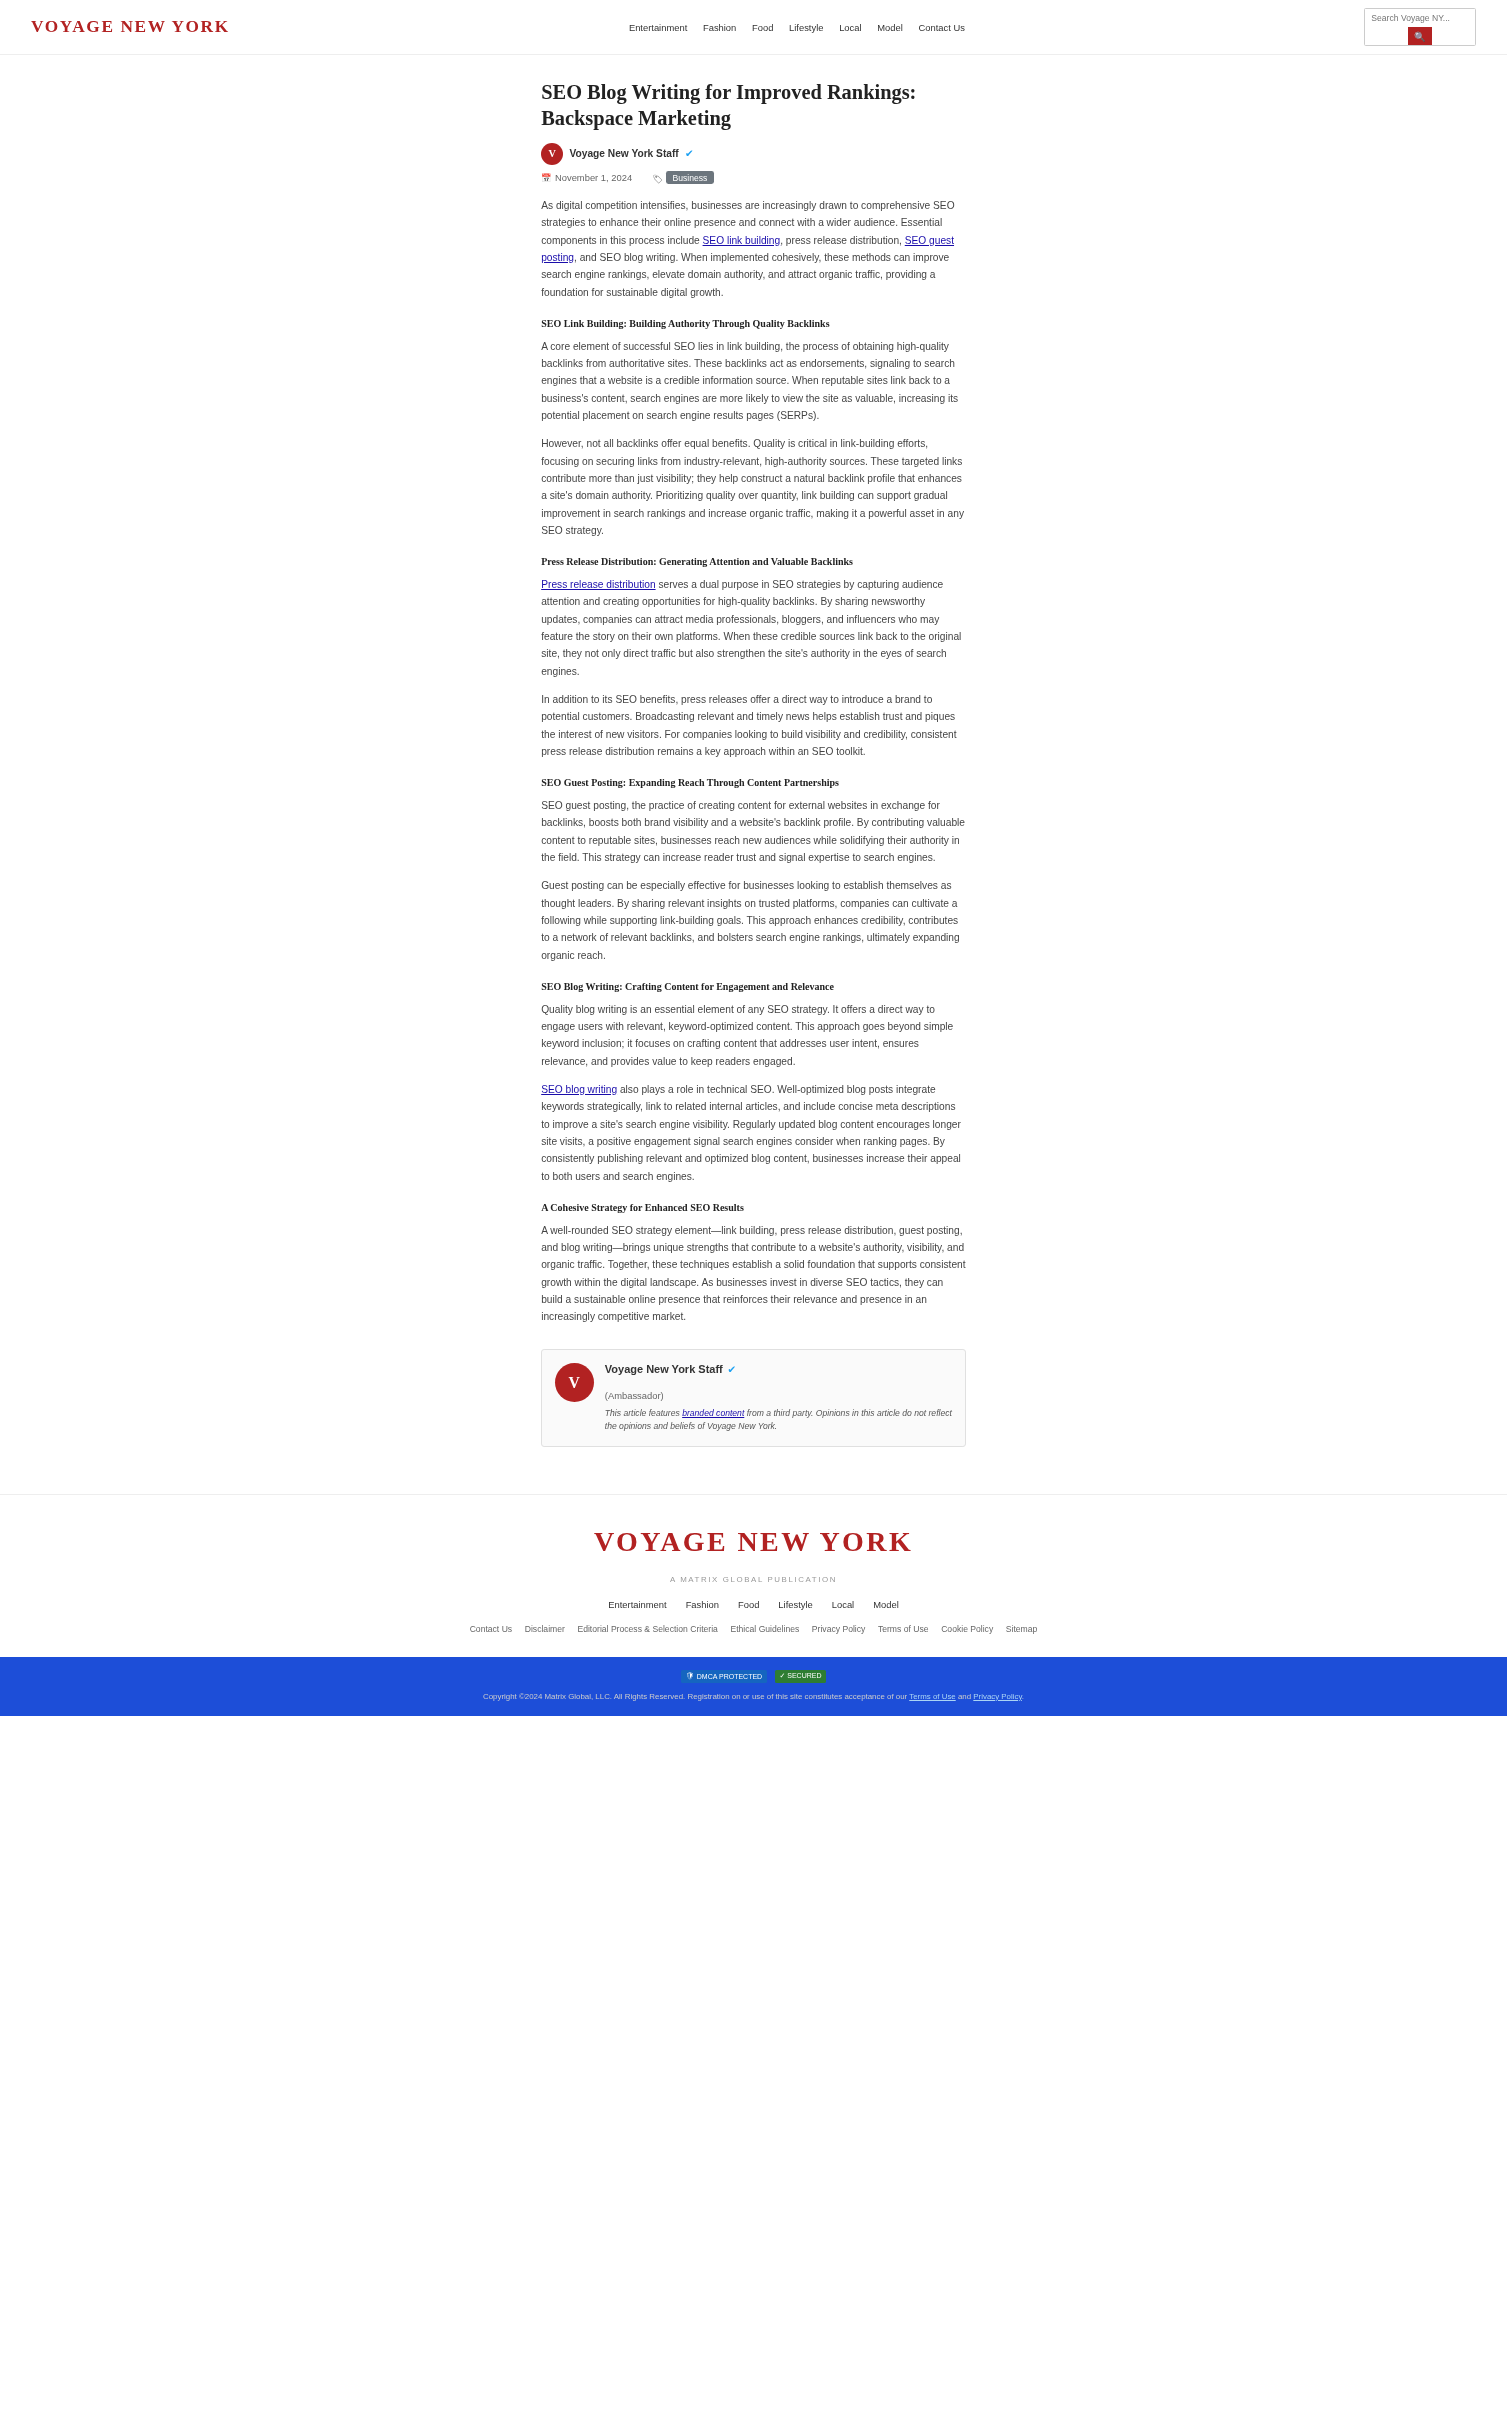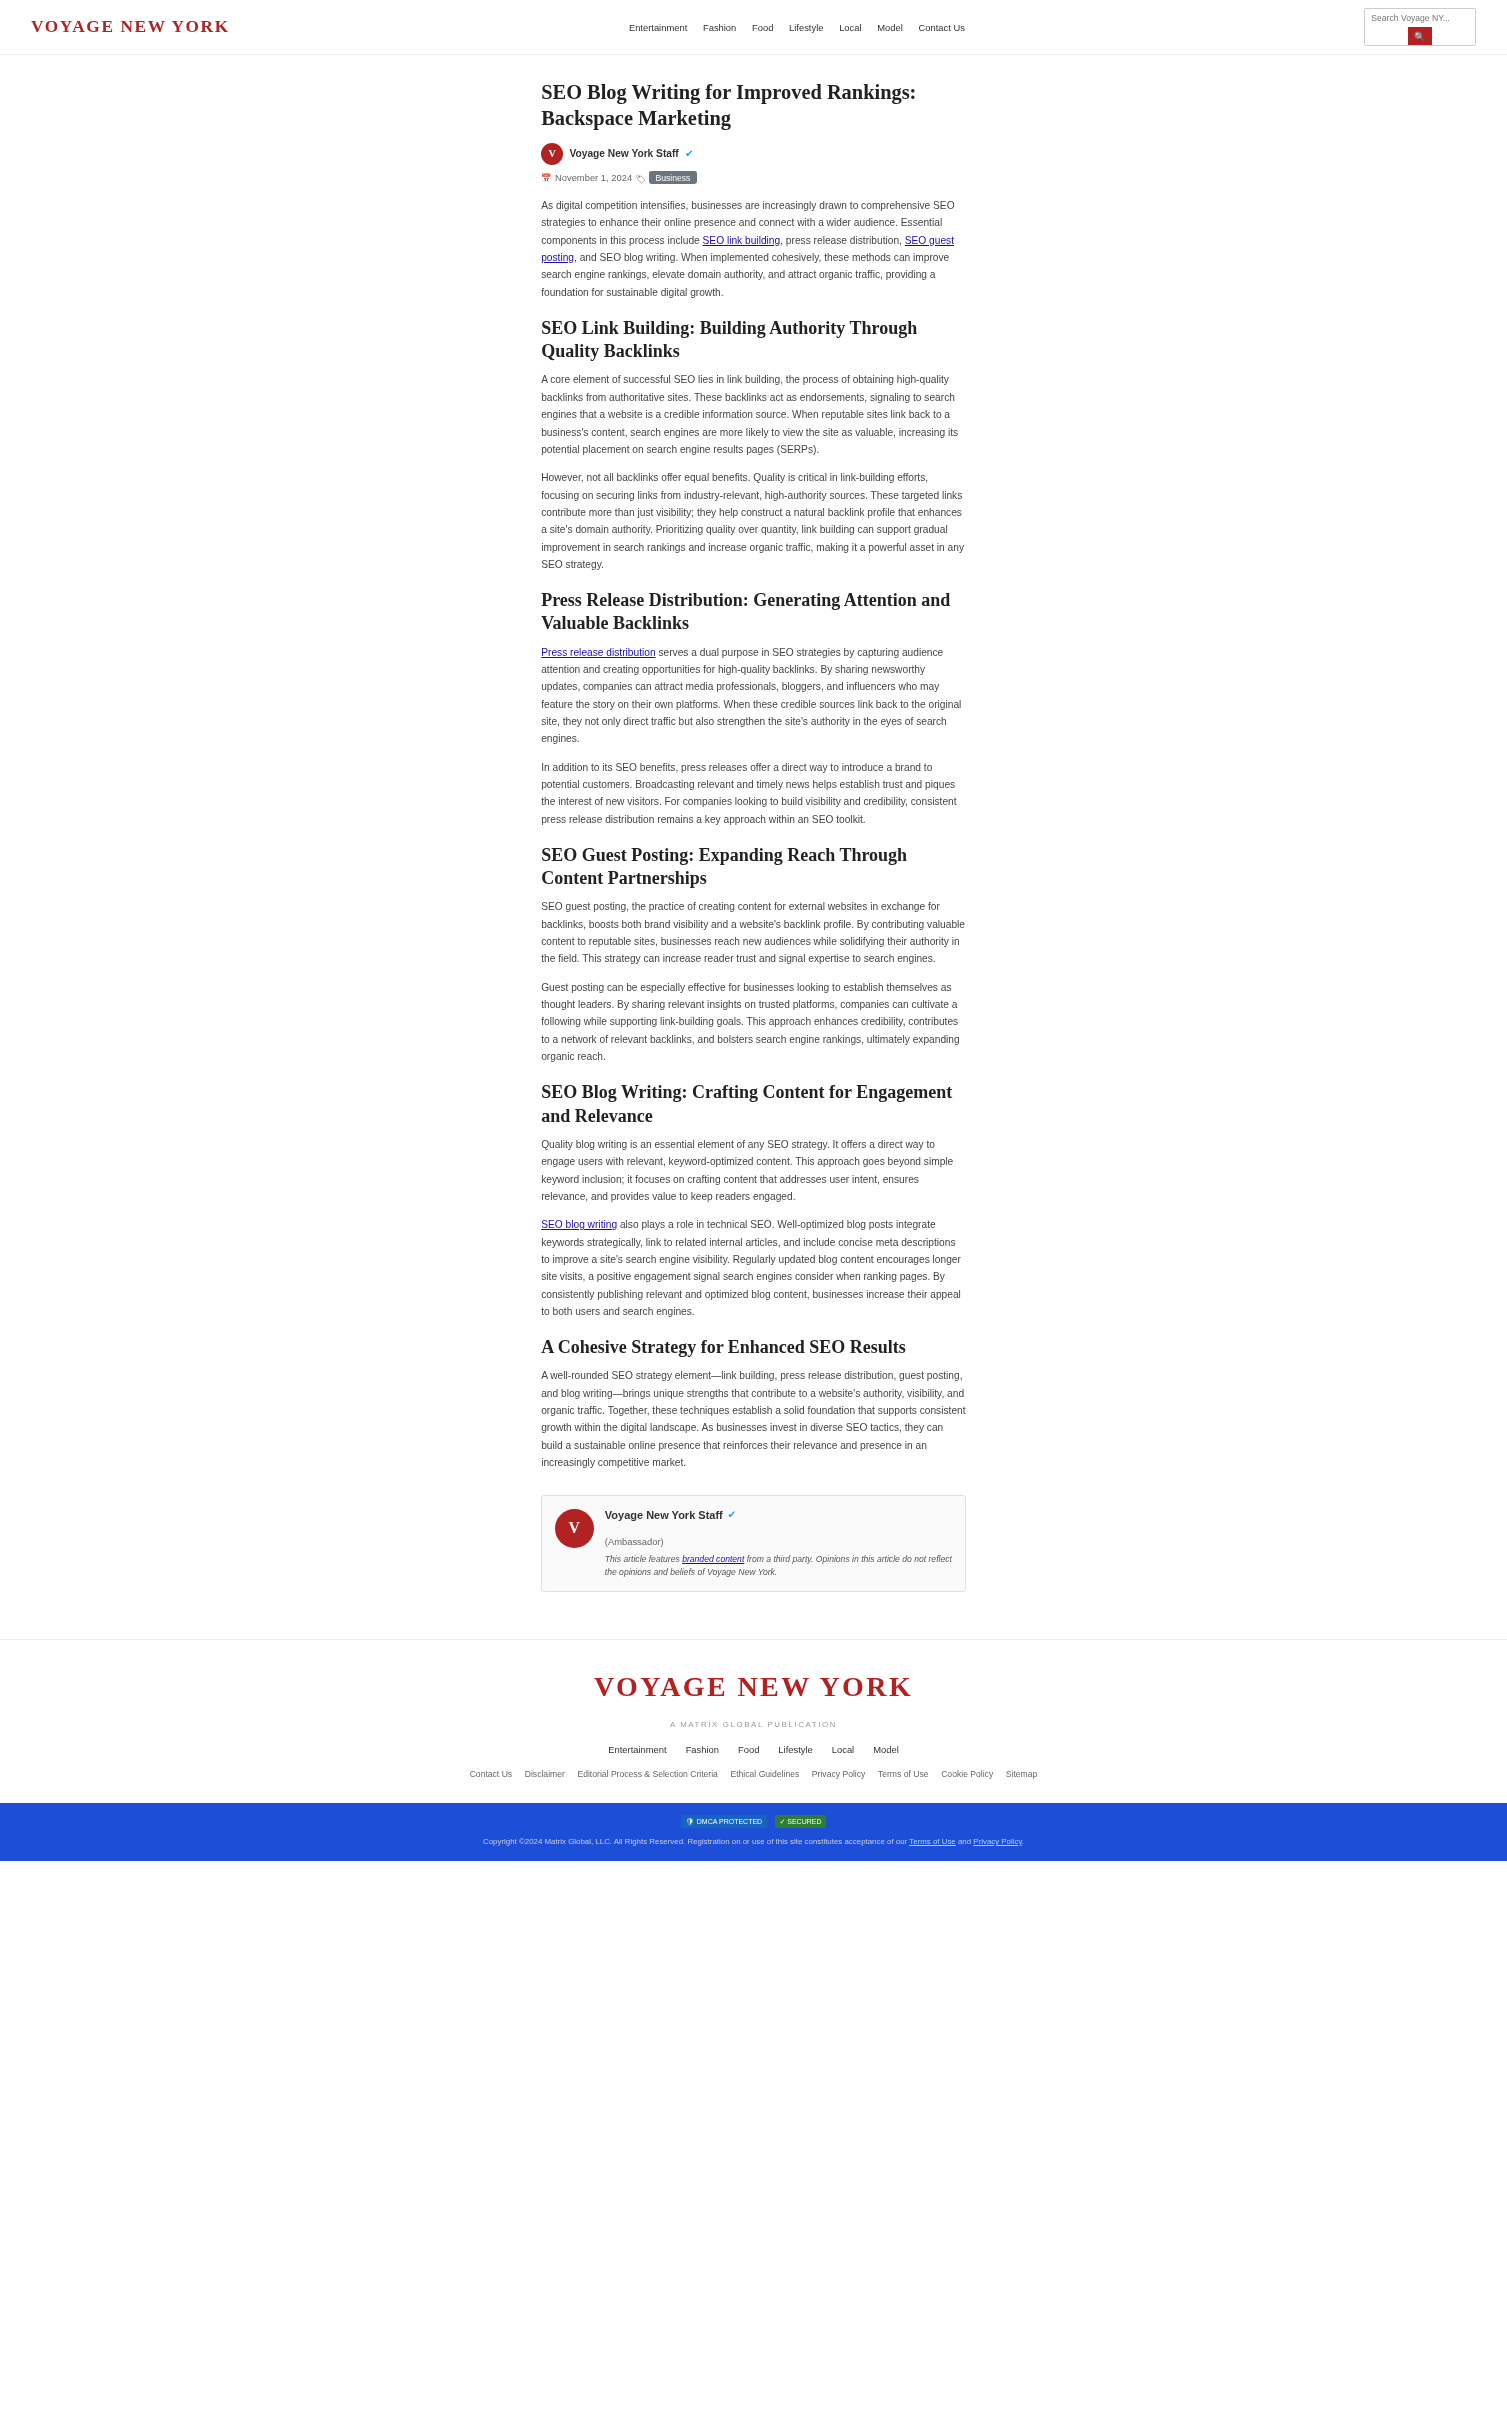--- a/index.html
+++ b/index.html
@@ -101,21 +101,21 @@
       font-family: Arial, sans-serif;
     }
     .verified-badge {
       color: #1da1f2;
       font-size: 10.2px;
     }
 
     .meta-row {
       display: flex;
       align-items: center;
-      gap: 3px;
+      gap: 20px;
       margin-bottom: 12.6px;
       font-size: 9.4px;
       color: #666;
       font-family: Arial, sans-serif;
     }
     .meta-date {
       display: flex;
       align-items: center;
       gap: 3.1px;
     }
@@ -139,21 +139,21 @@
       margin-bottom: 11px;
       font-family: Arial, sans-serif;
     }
 
     .article-body a {
       color: #1a0dab;
       text-decoration: underline;
     }
 
     .section-heading {
-      font-size: 18px;
+      font-size: 10px;
       font-weight: bold;
       color: #222;
       margin: 15.7px 0 7.9px 0;
       font-family: Georgia, serif;
       line-height: 1.3;
     }
 
     
     .author-card {
       border: 0.8px solid #e0e0e0;

